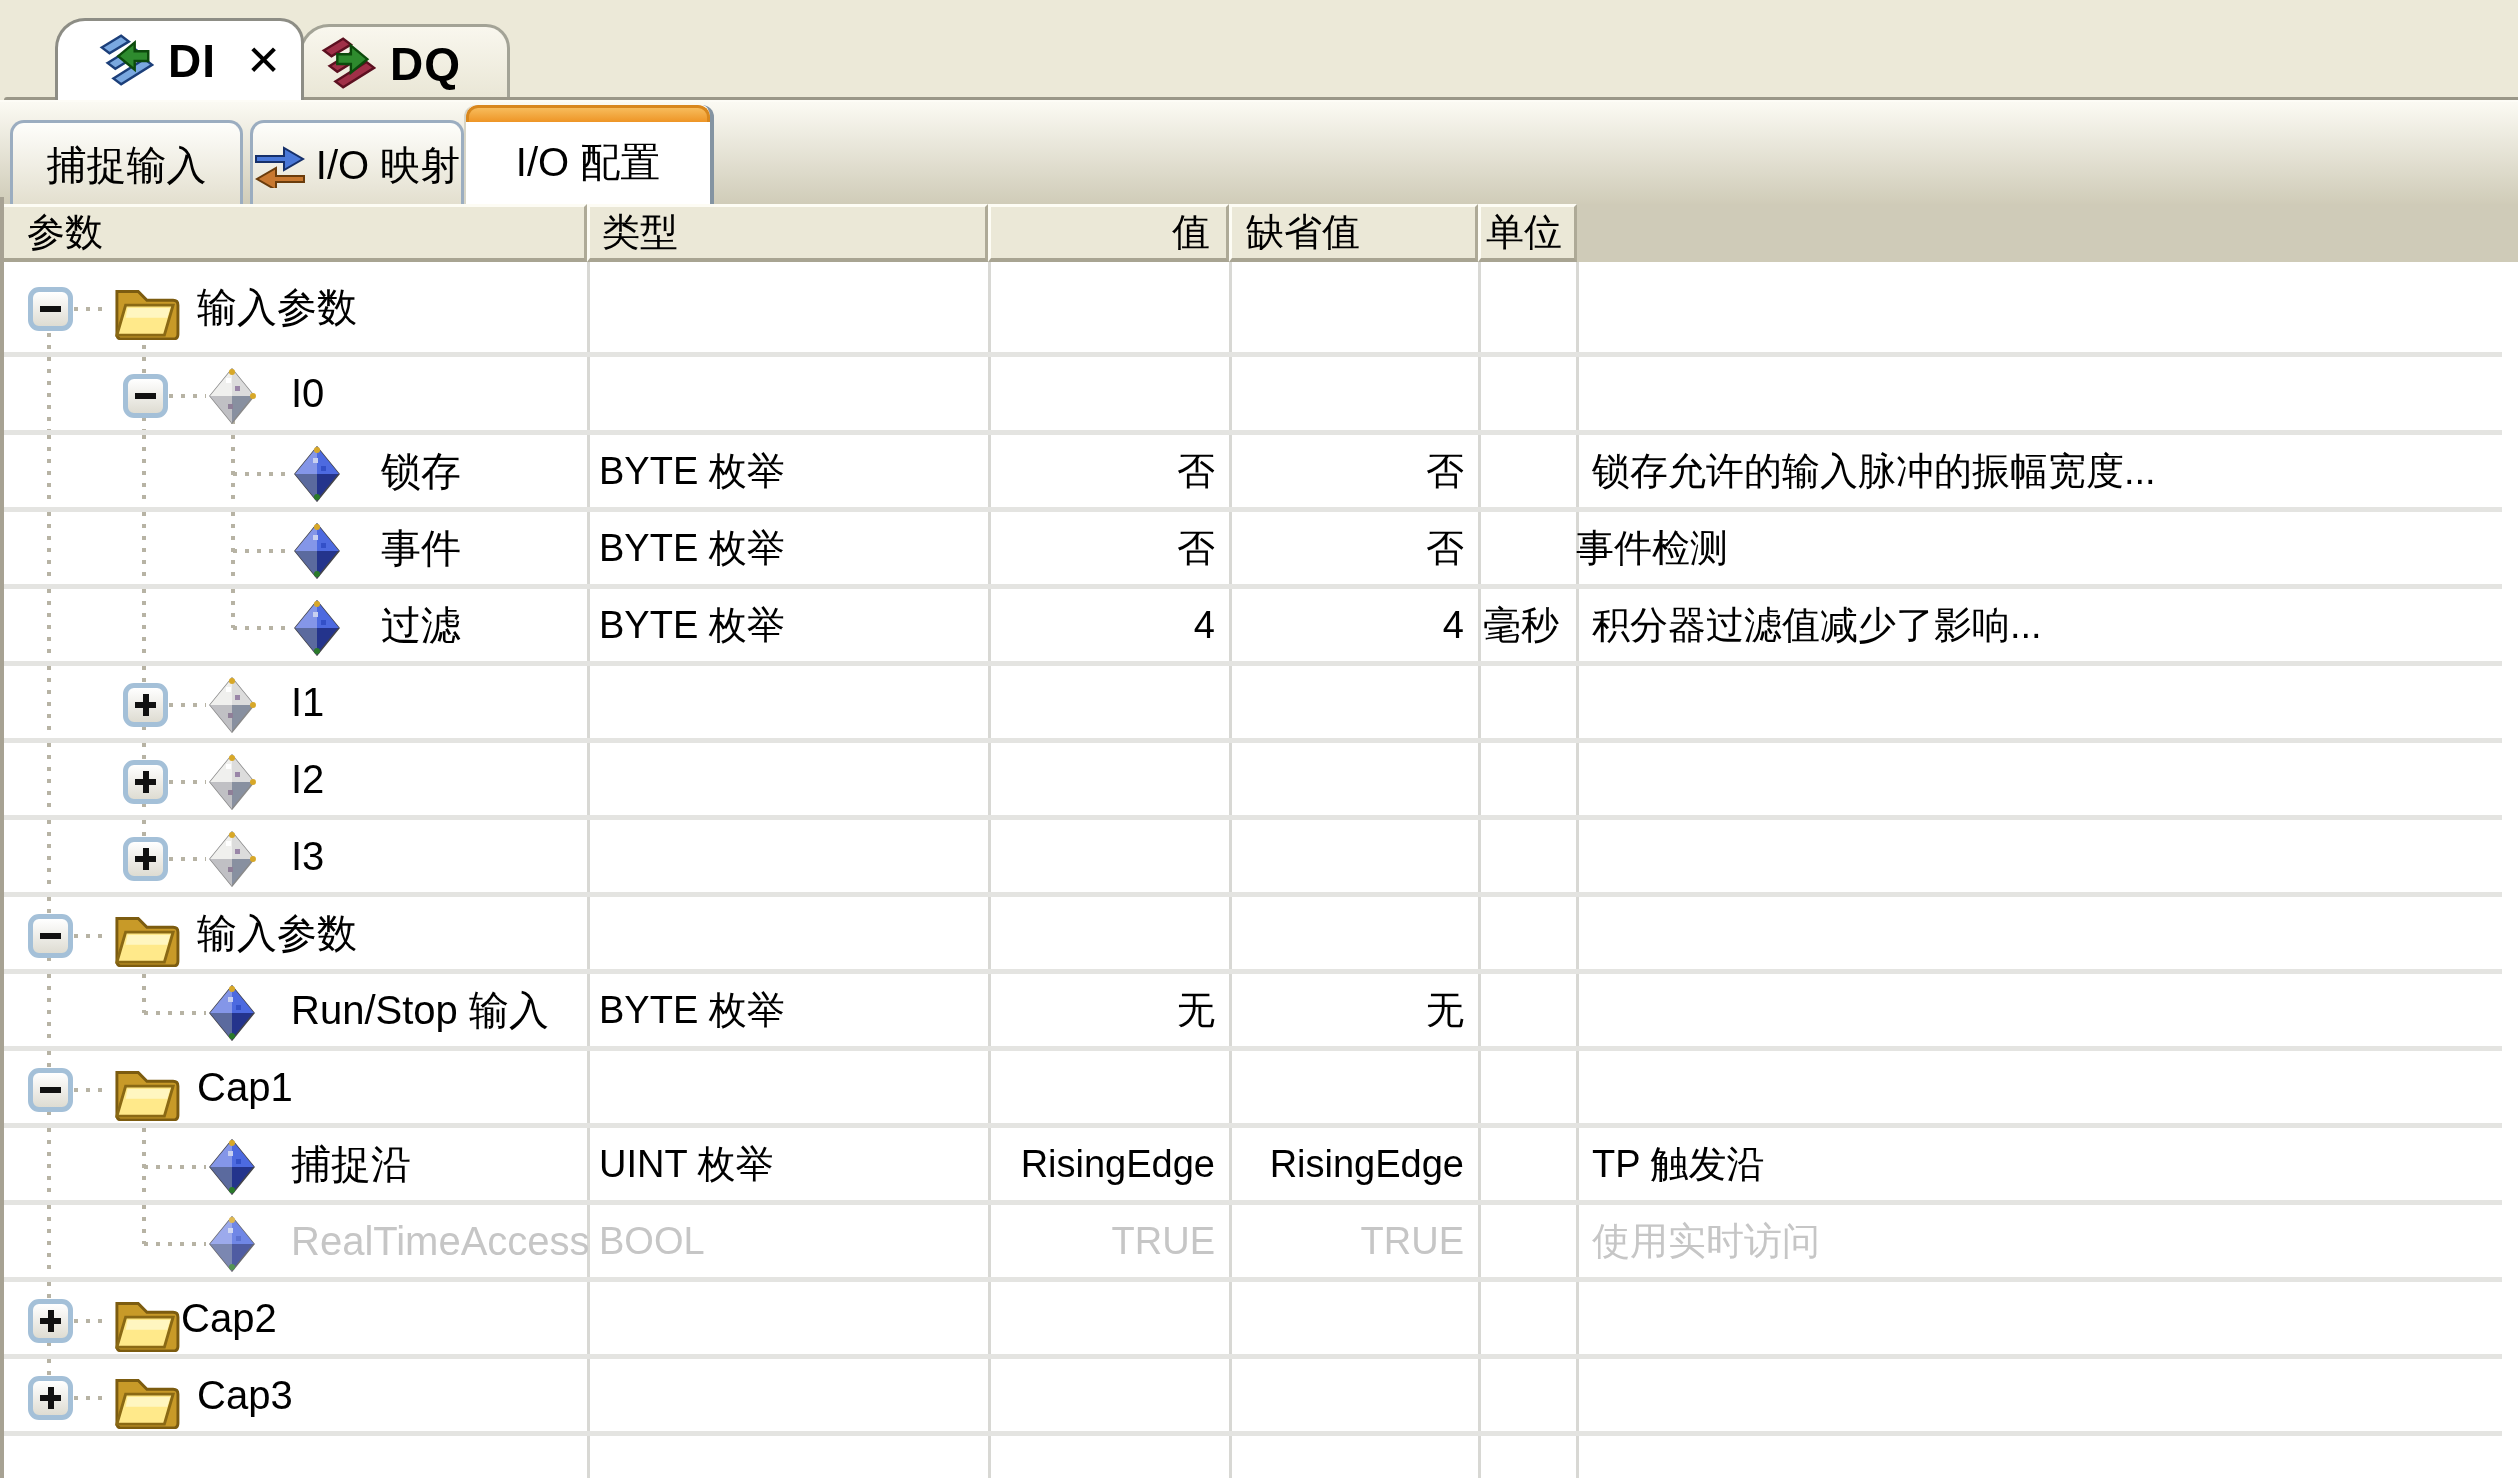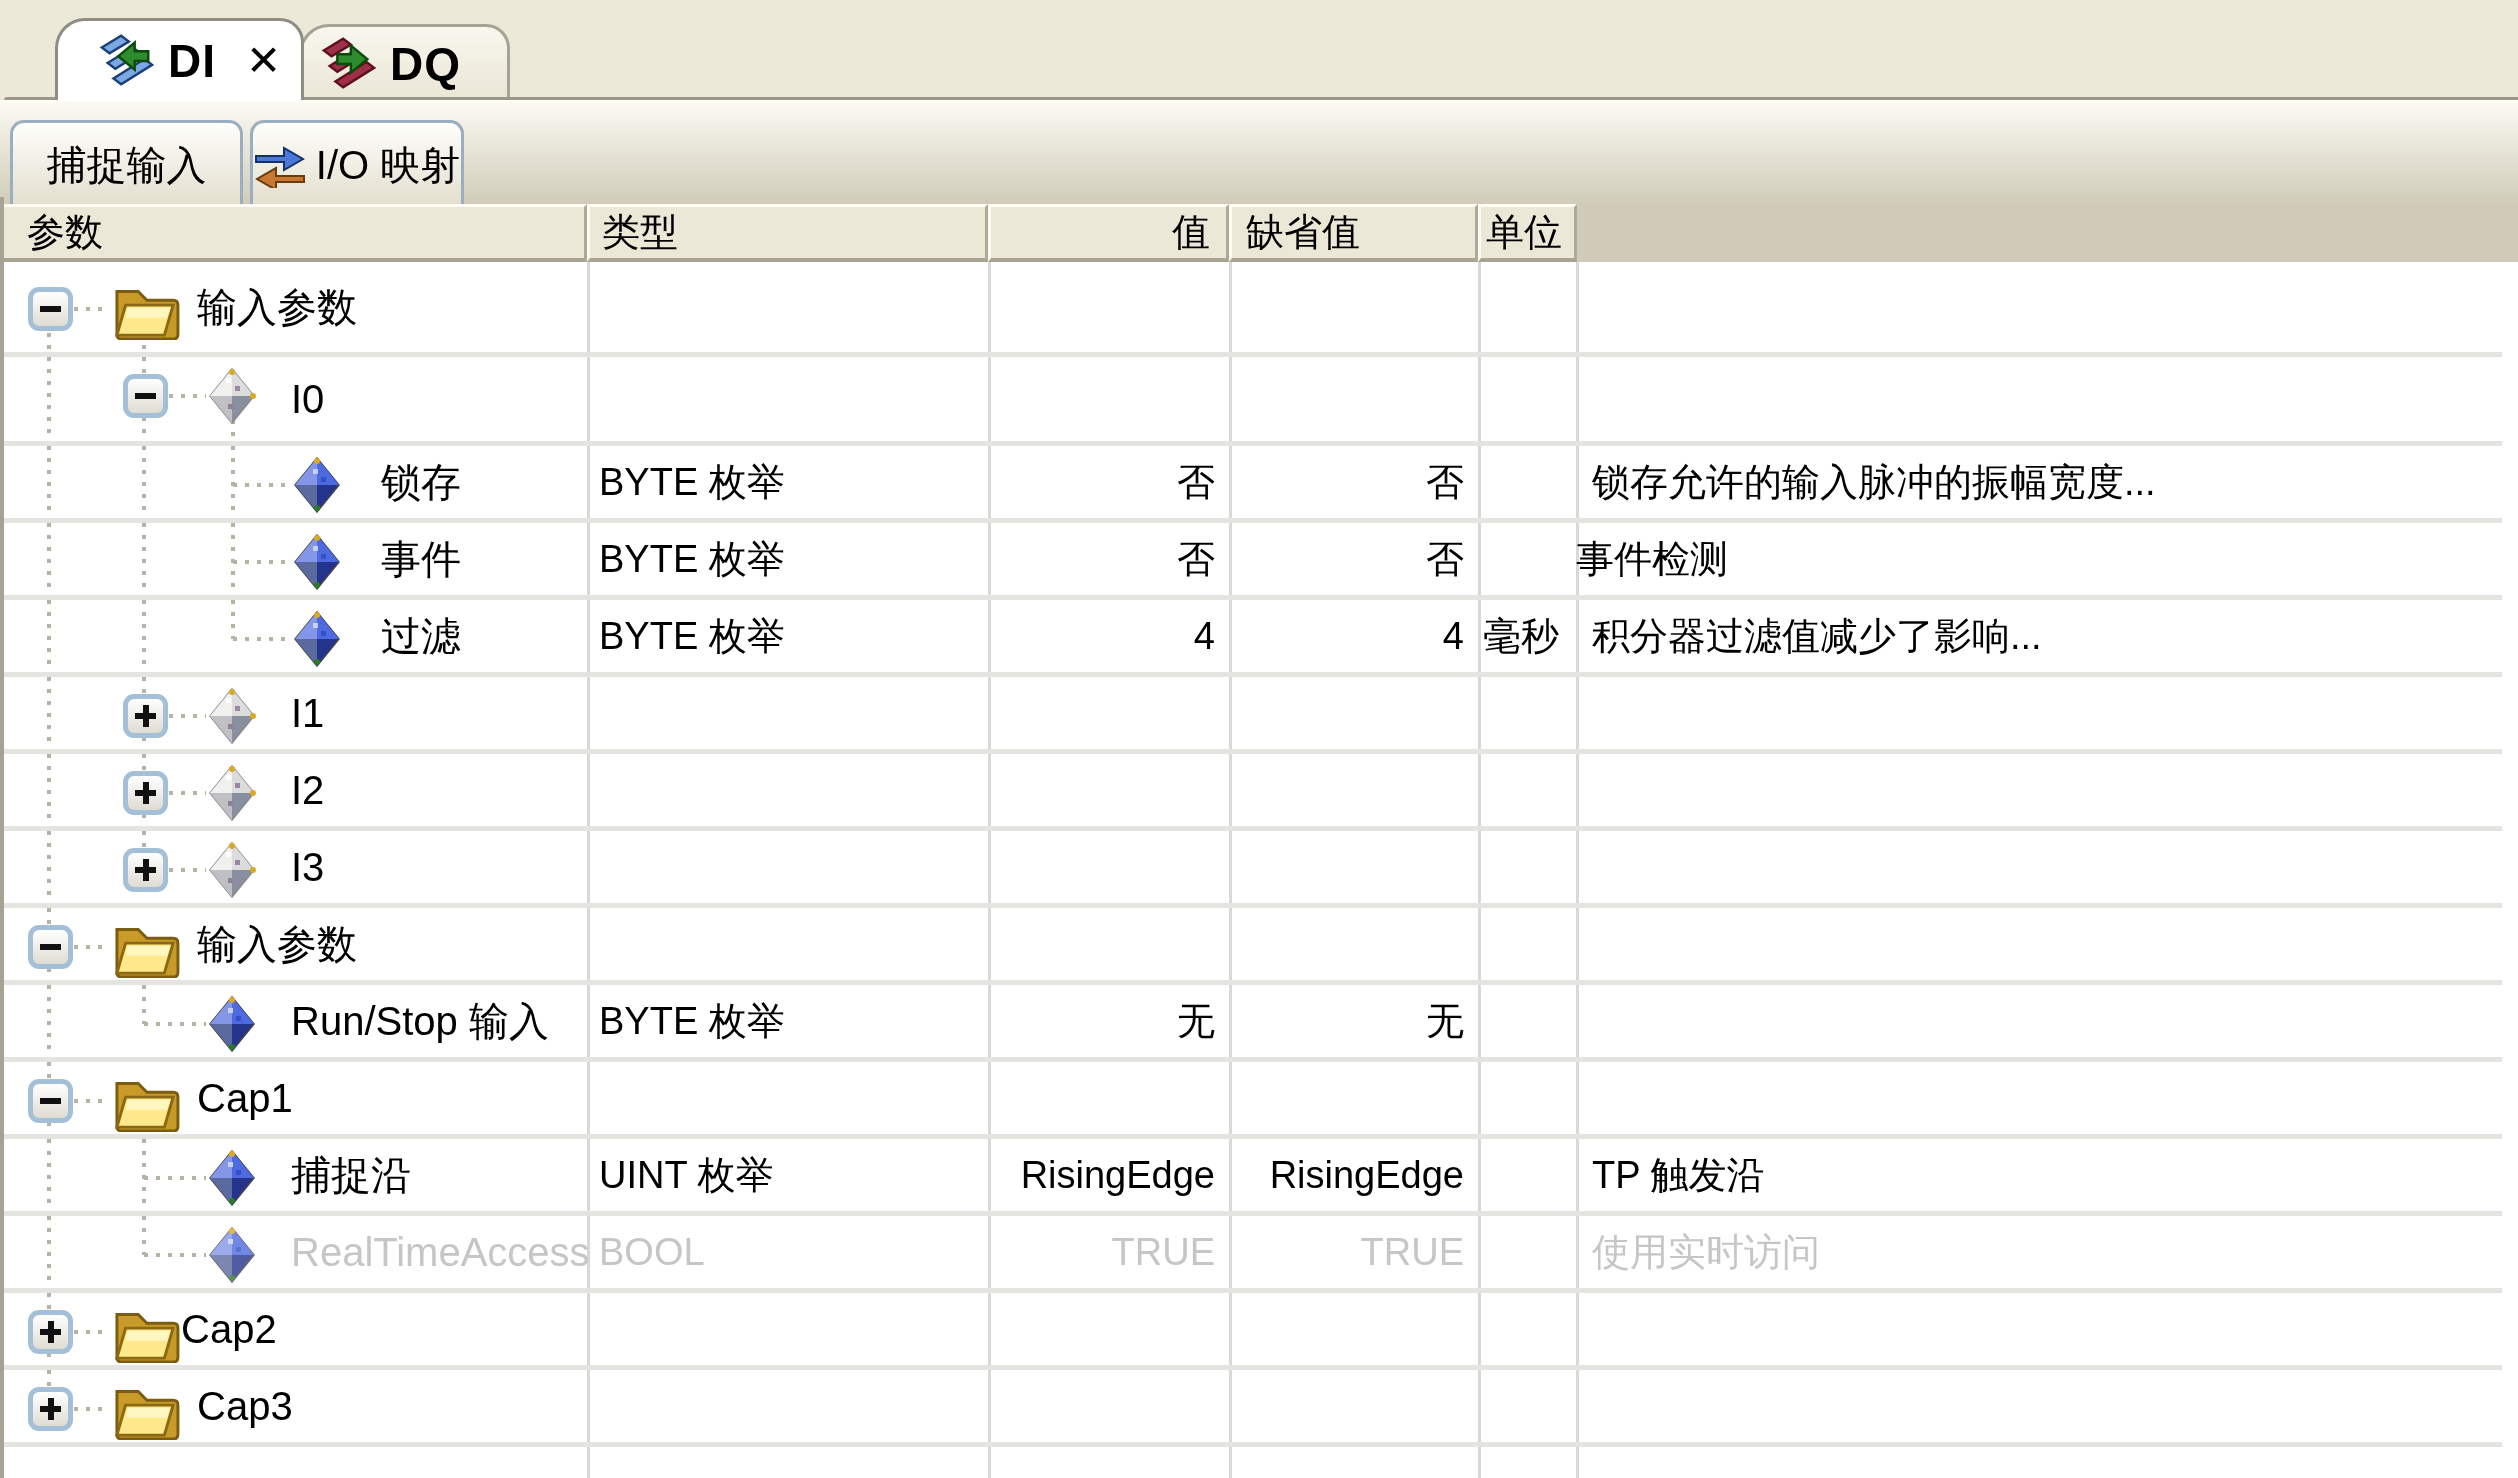--- a/index.html
+++ b/index.html
@@ -102,20 +102,24 @@
     </div>
     <div class="subtab" style="left:250px;width:214px;">
       <span class="ticon">
         <svg width="52" height="46" viewBox="0 0 52 46">
           <path d="M2 14 H30 V6 l19 11 -19 11 v-8 H2 z" fill="#4a78d8" stroke="#16306a" stroke-width="2"></path>
           <path d="M50 34 H22 v-8 L3 37 l19 11 v-8 h28 z" fill="#c87830" stroke="#6a3c0c" stroke-width="2"></path>
         </svg>
       </span>
       <span class="slabel">I/O 映射</span>
     </div>
+    <div class="subtab active" style="left:464px;width:250px;">
+      <span class="accent"></span>
+      <span class="slabel">I/O 配置</span>
+    </div>
   </div>
 
   <div class="thead">
       <div class="hcell" style="left: 587px; width: 401px; justify-content: flex-start; padding-left: 12px; padding-right: 8px;">类型</div>
       <div class="hcell" style="left: 0px; width: 587px; justify-content: flex-start; padding-left: 24px; padding-right: 8px;">参数</div>
       <div class="hcell" style="left: 988px; width: 241px; justify-content: flex-end; padding-left: 16px; padding-right: 16px;">值</div>
       <div class="hcell" style="left: 1229px; width: 249px; justify-content: flex-start; padding-left: 14px; padding-right: 8px;">缺省值</div>
       <div class="hcell" style="left: 1478px; width: 99px; justify-content: flex-start; padding-left: 5px; padding-right: 8px;">单位</div>
     </div>
 
@@ -135,21 +139,21 @@
             <path d="M16 28 h49 l-9 31 H7 z" fill="#ffe98a" stroke="#8a6914" stroke-width="3"></path>
             <path d="M18 31 h44 l-3 10 H16 z" fill="#fff6c0"></path>
           </svg></span>
         <span class="plabel" style="left: 197px;">输入参数</span>
         <div class="cell" style="left: 587px; width: 401px; padding-left: 12px; padding-right: 12px; box-sizing: border-box;"></div>
         <div class="cell r" style="left: 988px; width: 241px; padding-left: 14px; padding-right: 14px; box-sizing: border-box;"></div>
         <div class="cell r" style="left: 1229px; width: 249px; padding-left: 14px; padding-right: 14px; box-sizing: border-box;"></div>
         <div class="cell" style="left: 1478px; width: 99px; padding-left: 5px; padding-right: 5px; box-sizing: border-box;"></div>
         <div class="cell" style="left: 1576px; width: 923px; padding-left: 16px; padding-right: 16px; box-sizing: border-box;"></div>
       </div>
-      <div class="trow" style="height: 89px; text-decoration: underline;">
+      <div class="trow" style="height: 78px; text-decoration: underline;">
         <div class="vguide" style="left: 47px; top: 0px; bottom: 0px;"></div>
         <div class="vguide" style="left: 142px; top: 0px; bottom: 0px;"></div>
         <div class="vguide" style="left: 231px; top: 39px; bottom: 0px;"></div>
         <div class="hguide" style="left: 169px; width: 37px; top: 37px;"></div>
         <div class="expander" style="left: 123px; top: 17px;"></div>
         <span class="picon" style="left: 208px; top: 11px;"><svg width="48" height="56" viewBox="0 0 48 56">
             <polygon points="24,1 46,28 24,55 2,28" fill="#8890a0" stroke="#8a8a8a" stroke-width="1.5"></polygon>
             <polygon points="24,1 46,28 24,28" fill="#dcdcdc"></polygon>
             <polygon points="24,1 24,28 2,28" fill="#f0f0ee"></polygon>
             <polygon points="2,28 24,28 24,55" fill="#c0c0c4"></polygon>

